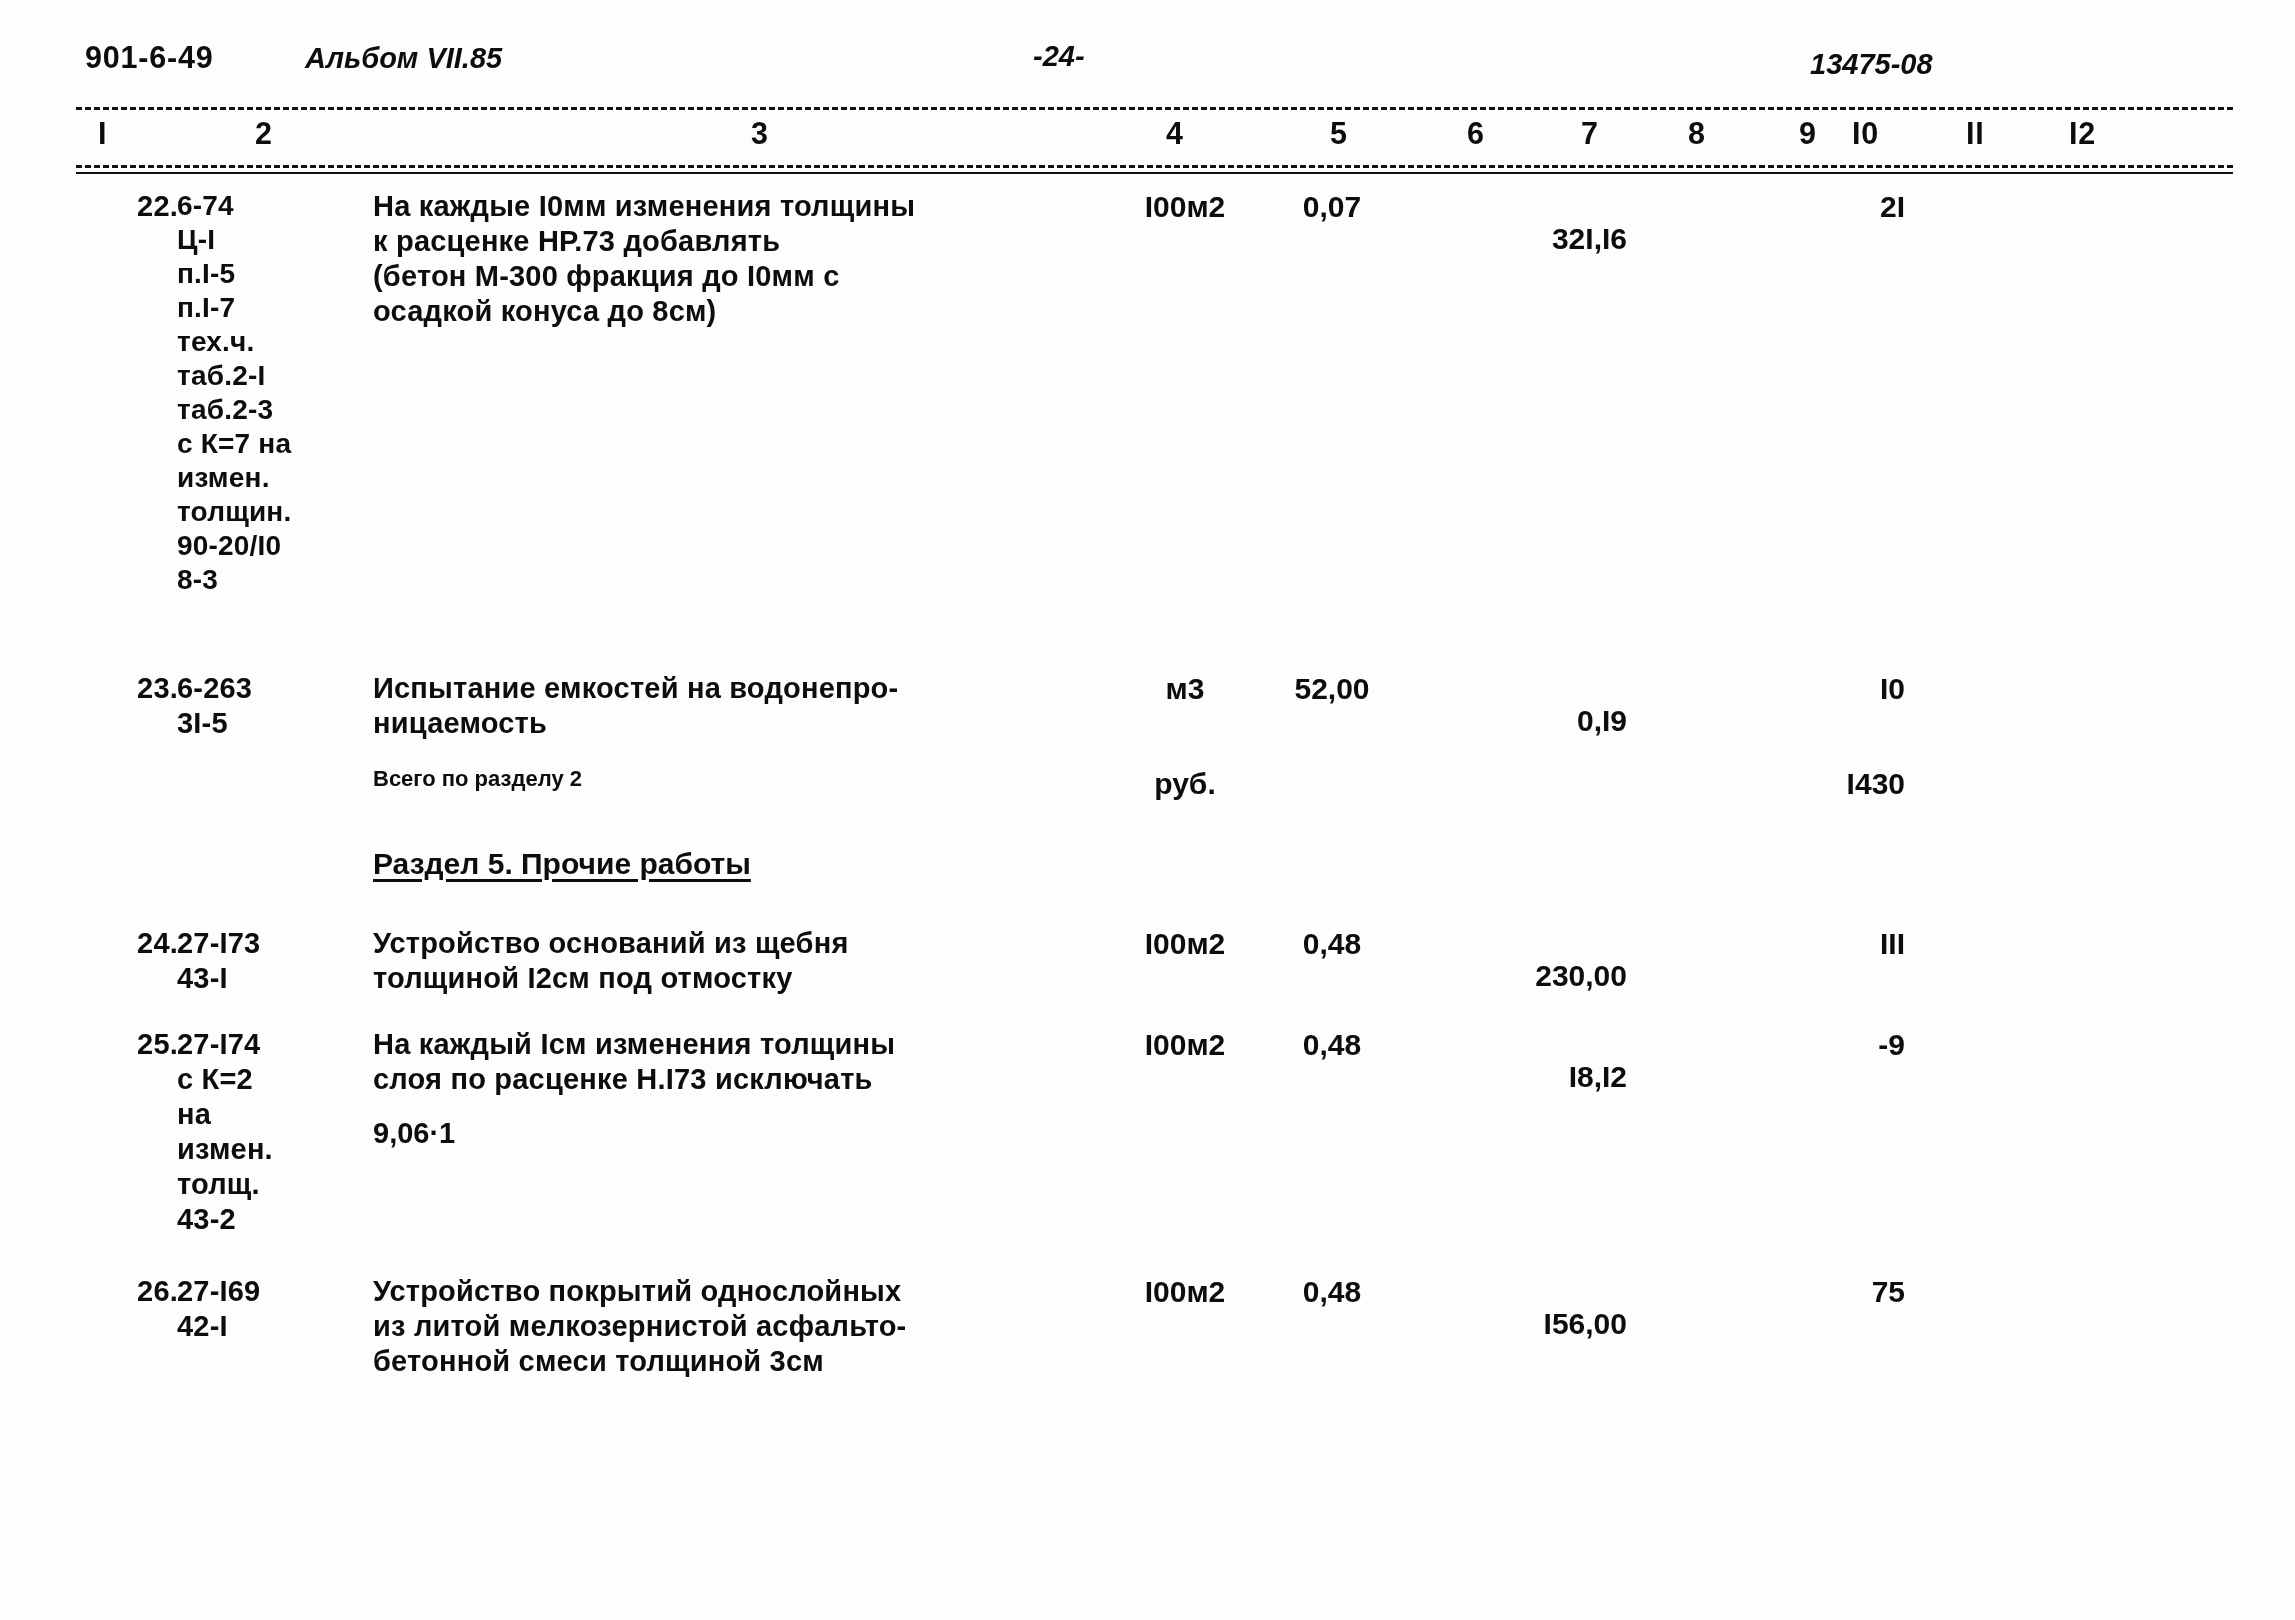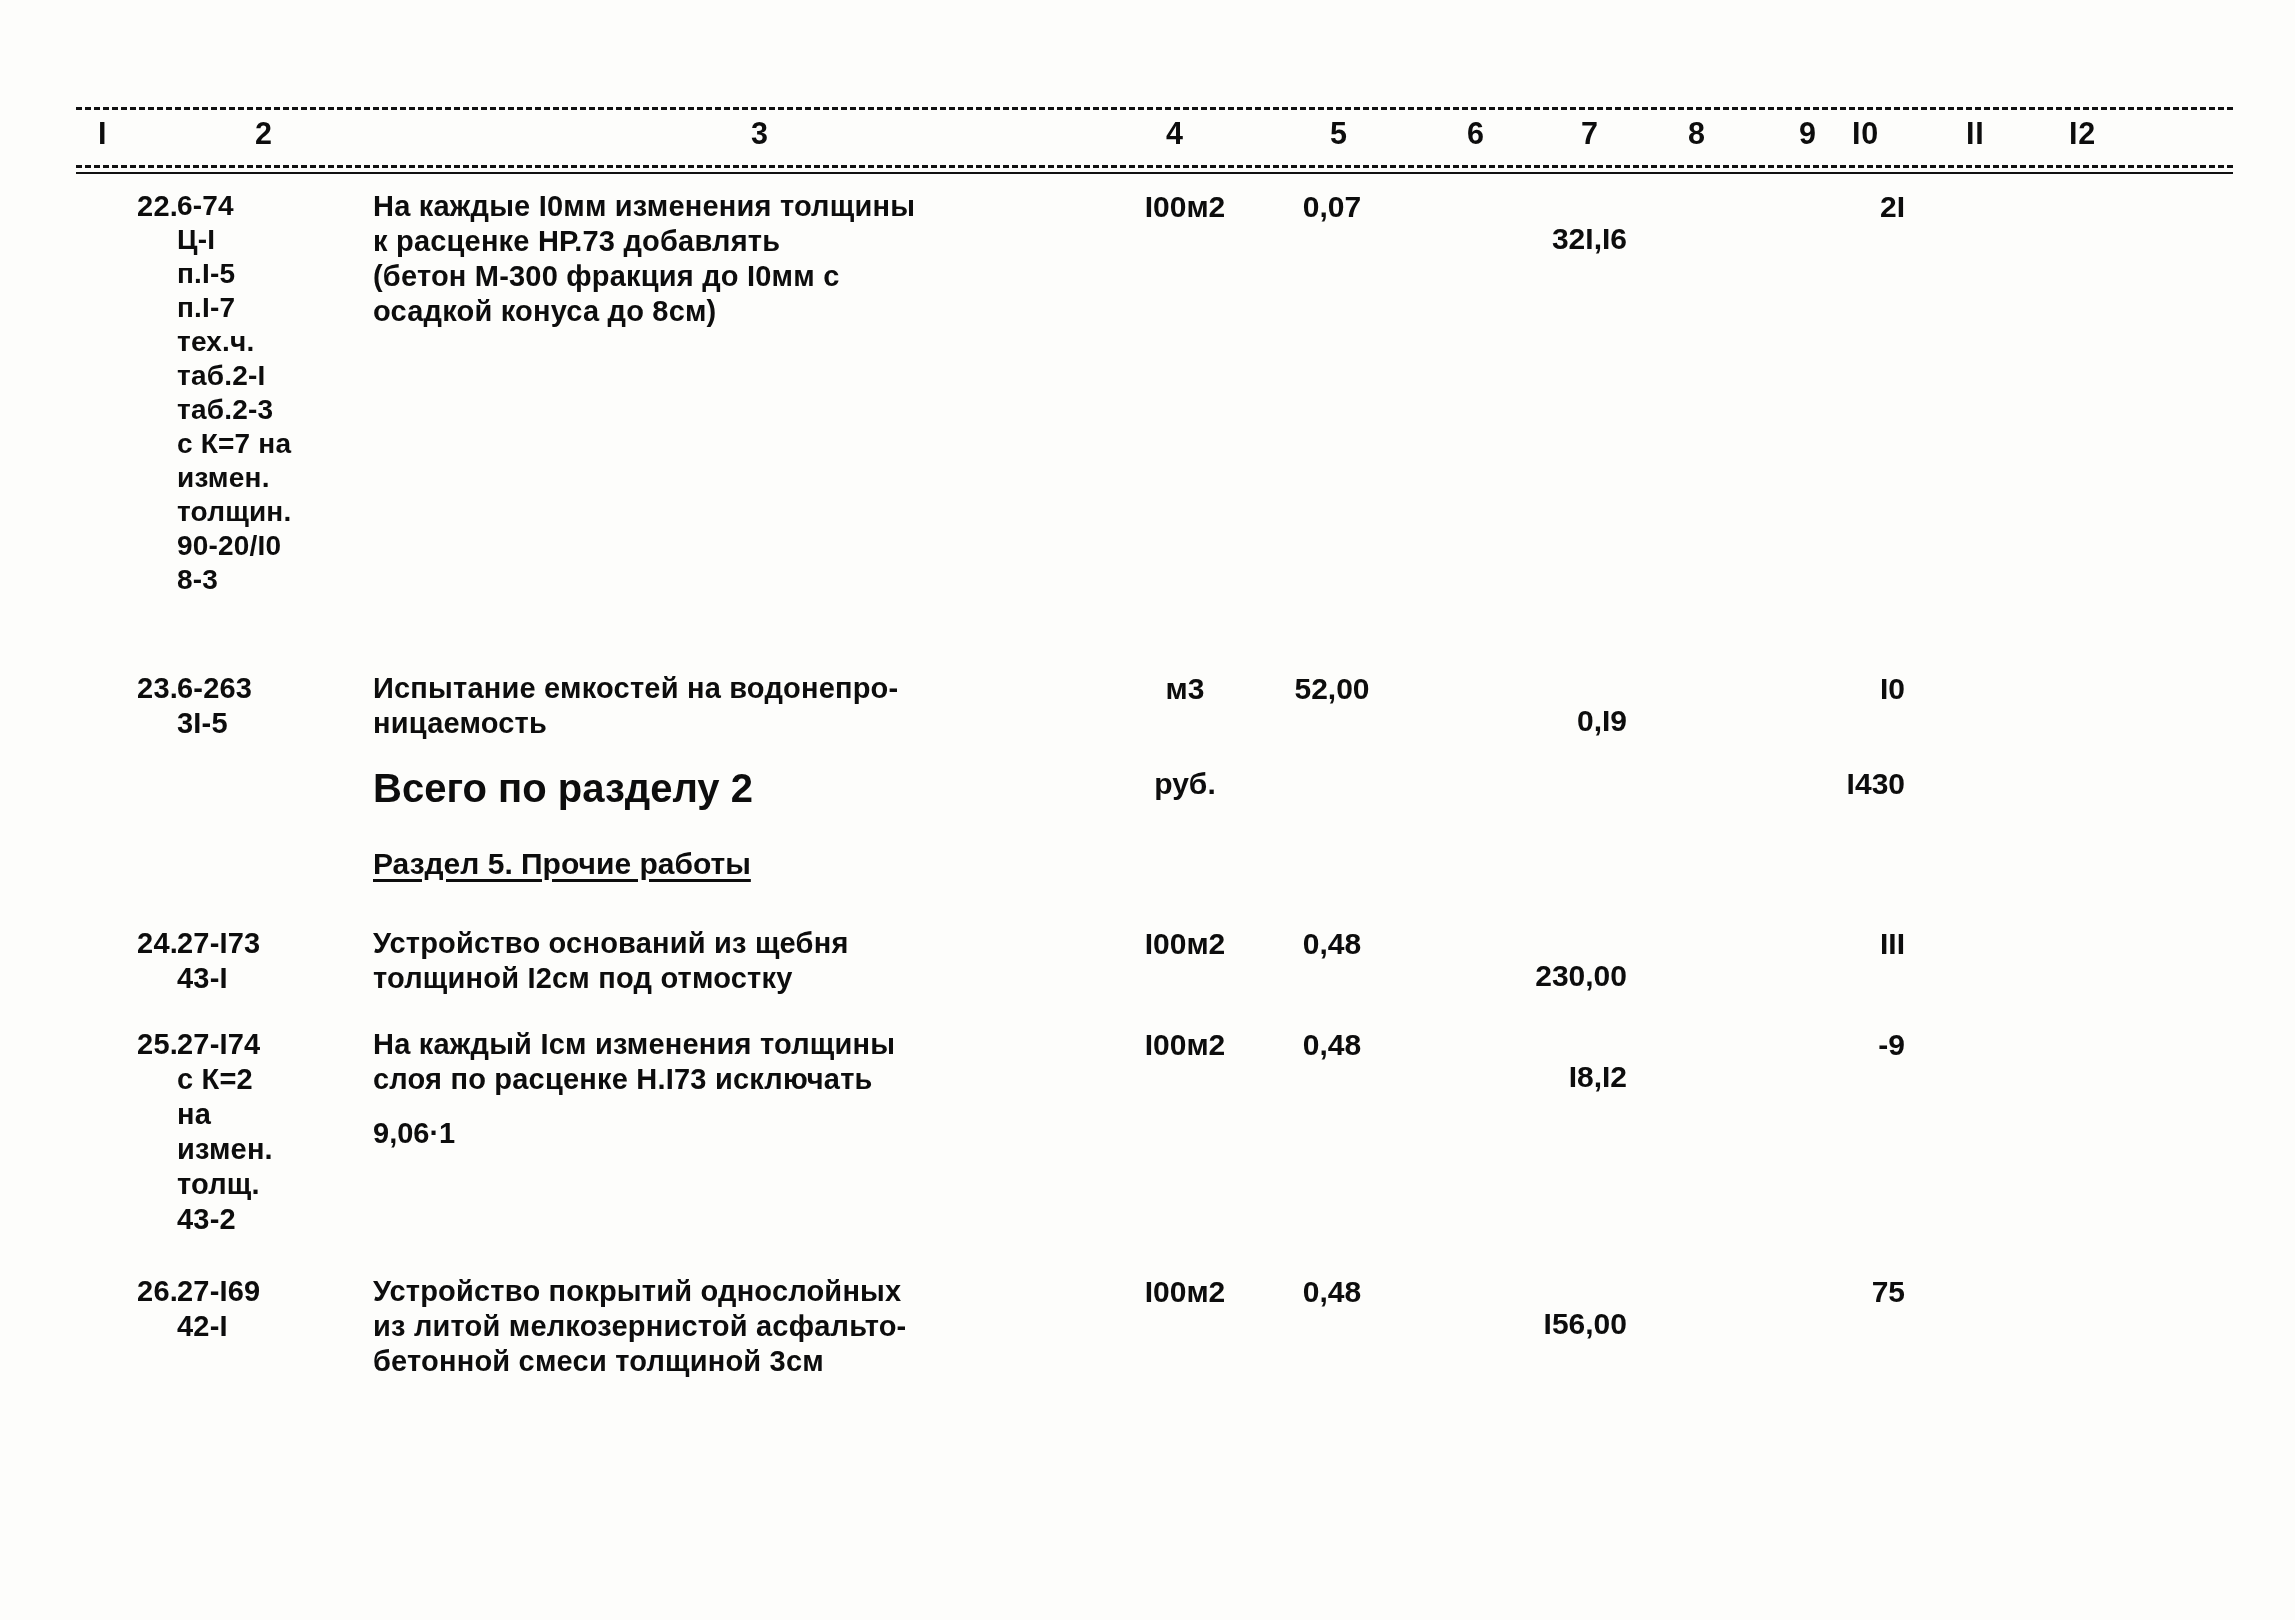--- a/index.html
+++ b/index.html
@@ -147,30 +147,36 @@
     font-size: 30px;
     font-weight: 600;
     text-decoration: underline;
     text-underline-offset: 5.3px;
     white-space: nowrap;
   }
 
   .total-label {
     position: absolute;
     left: 373px;
-    font-size: 40px;
+    font-size: 22px;
     font-weight: 600;
     white-space: nowrap;
   }
 </style>
 </head>
 <body>
 
 <div class="page">
 
+  <div class="hdr">
+    <span class="hdr-doc">901-6-49</span>
+    <span class="hdr-album">Альбом VII.85</span>
+    <span class="hdr-page">-24-</span>
+    <span class="hdr-code">13475-08</span>
+  </div>
 
   <div class="rule-top"></div>
 
   <div class="colnums">
     <span class="colnum" style="left:98px">I</span>
     <span class="colnum" style="left:255px">2</span>
     <span class="colnum" style="left:751px">3</span>
     <span class="colnum" style="left:1166px">4</span>
     <span class="colnum" style="left:1330px">5</span>
     <span class="colnum" style="left:1467px">6</span>

